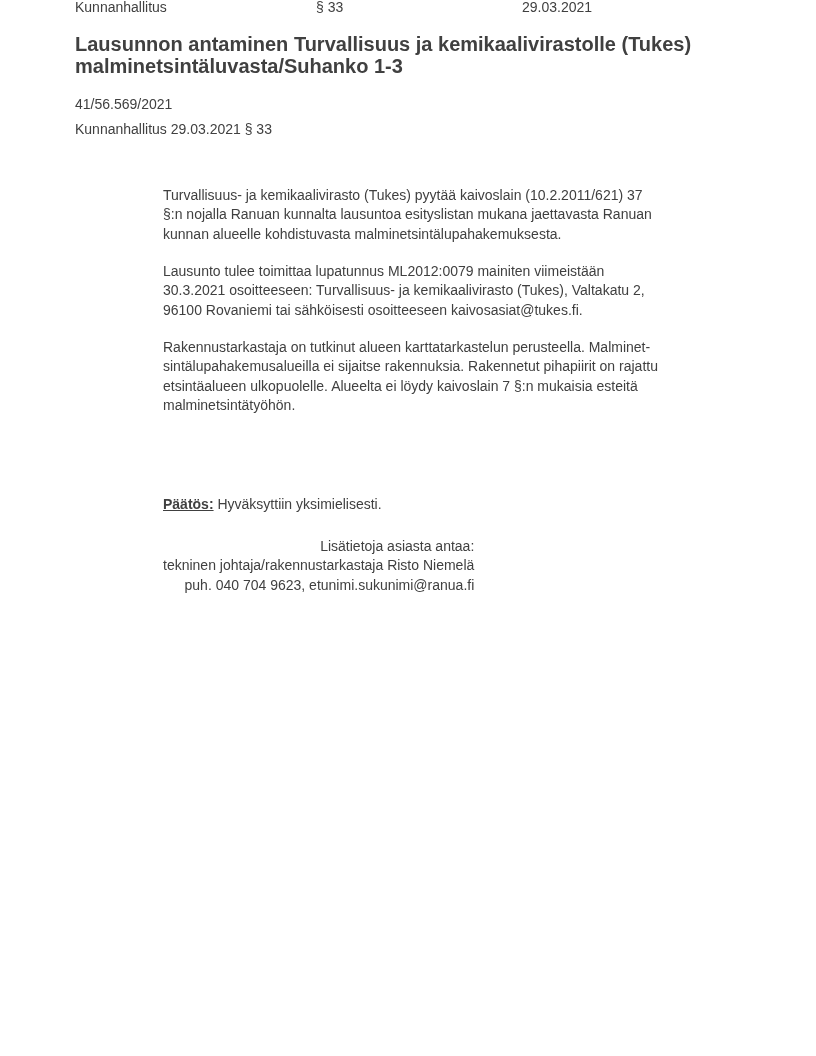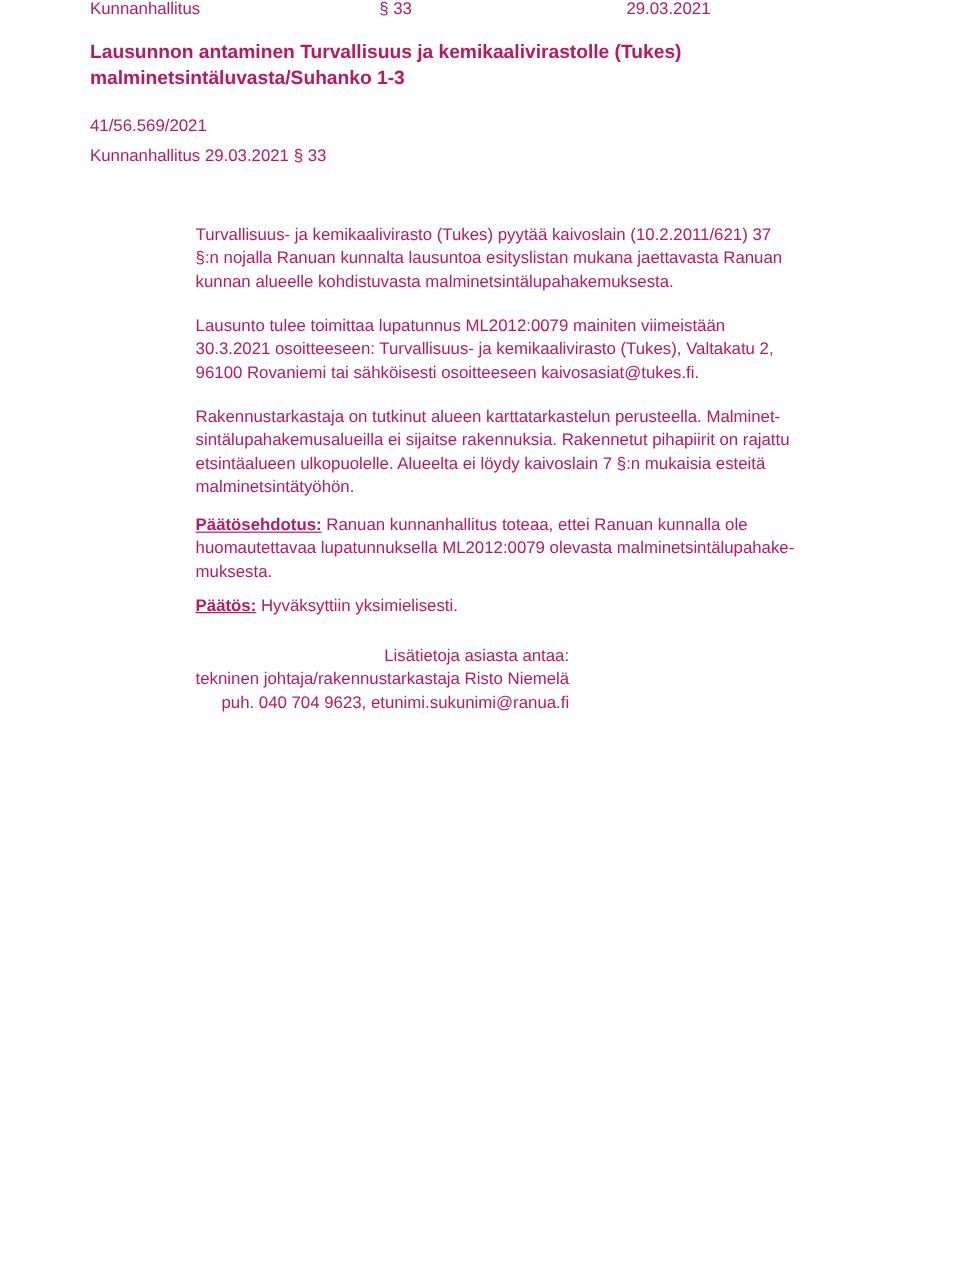--- a/index.html
+++ b/index.html
@@ -5,21 +5,21 @@
   html, body {
     margin: 0;
     padding: 0;
     background: #ffffff;
   }
   .page {
     position: relative;
     width: 816px;
     height: 1056px;
     background: #ffffff;
-    color: #be185d;
+    color: #404040;
     font-family: "Liberation Sans", "DejaVu Sans", sans-serif;
     font-size: 14px;
     line-height: 19.4px;
     overflow: hidden;
   }
   
   .header-row {
     position: absolute;
     top: 0;
     left: 0;
@@ -31,21 +31,21 @@
   .hdr-committee { left: 75px; }
   .hdr-section   { left: 316px; }
   .hdr-date      { left: 522px; }
 
   
   .doc-title {
     position: absolute;
     top: 33px;
     left: 75px;
     margin: 0;
-    font-size: 16px;
+    font-size: 20px;
     font-weight: bold;
     line-height: 22px;
     white-space: pre-line;
   }
 
   .case-number {
     position: absolute;
     top: 95px;
     left: 75px;
     white-space: nowrap;
@@ -105,23 +105,20 @@
 
   <p class="para para-2">Lausunto tulee toimittaa lupatunnus ML2012:0079 mainiten viimeistään
 30.3.2021 osoitteeseen: Turvallisuus- ja kemikaalivirasto (Tukes), Valtakatu 2,
 96100 Rovaniemi tai sähköisesti osoitteeseen kaivosasiat@tukes.fi.</p>
 
   <p class="para para-3">Rakennustarkastaja on tutkinut alueen karttatarkastelun perusteella. Malminet-
 sintälupahakemusalueilla ei sijaitse rakennuksia. Rakennetut pihapiirit on rajattu
 etsintäalueen ulkopuolelle. Alueelta ei löydy kaivoslain 7 §:n mukaisia esteitä
 malminetsintätyöhön.</p>
 
-  <p class="para para-4"><span class="decision-label">Päätösehdotus:</span> <span class="decision-text">Ranuan kunnanhallitus toteaa, ettei Ranuan kunnalla ole
-huomautettavaa lupatunnuksella ML2012:0079 olevasta malminetsintälupahake-
-muksesta.</span></p>
 
   <p class="para para-5"><span class="decision-label">Päätös:</span> <span class="decision-text">Hyväksyttiin yksimielisesti.</span></p>
 
   <p class="para para-6">Lisätietoja asiasta antaa:
 tekninen johtaja/rakennustarkastaja Risto Niemelä
 puh. 040 704 9623, etunimi.sukunimi@ranua.fi</p>
 
 </div>
 
 </body></html>

